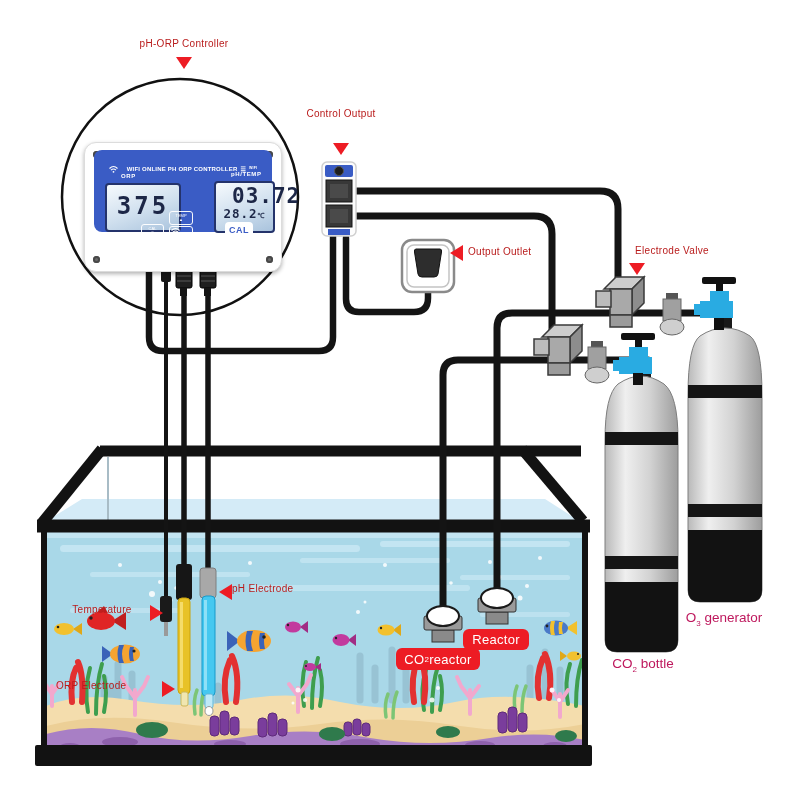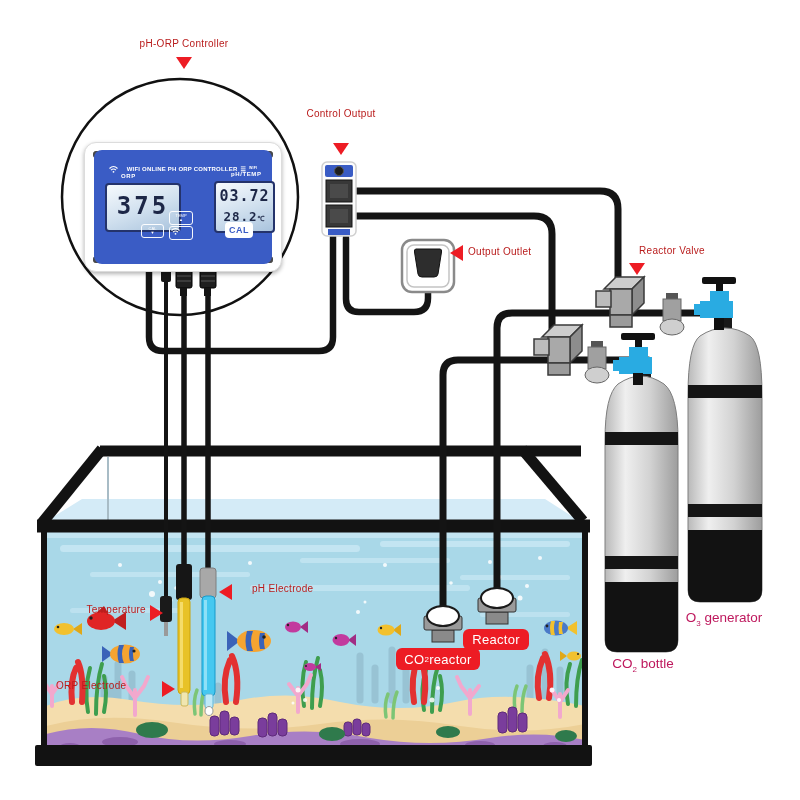--- a/index.html
+++ b/index.html
@@ -2,49 +2,49 @@
 <html><head>
 <meta charset="utf-8">
 <style>
   html,body{margin:0;padding:0;background:#fff;}
   body{width:800px;height:800px;position:relative;overflow:hidden;
        font-family:"Liberation Sans",sans-serif;}
   svg{position:absolute;left:0;top:0;}
   
   .lbl{position:absolute;color:#b91c1c;font-size:10px;letter-spacing:.3px;white-space:nowrap;}
   .lbl.center{text-align:center;}
-  .lbl.right{text-align:right;}
+  .lbl.right{text-align:center;}
   .tri{position:absolute;width:0;height:0;}
   .tri.down{border-left:8px solid transparent;border-right:8px solid transparent;border-top:12px solid #ed1c24;}
   .tri.left{border-top:8px solid transparent;border-bottom:8px solid transparent;border-right:13px solid #ed1c24;}
   .tri.rightp{border-top:8px solid transparent;border-bottom:8px solid transparent;border-left:13px solid #ed1c24;}
   .pill{position:absolute;background:#ed1c24;color:#fff;border-radius:6px;
         display:flex;align-items:center;justify-content:center;font-size:13px;letter-spacing:.3px;}
   .pill sub{font-size:8px;}
   .botlbl{position:absolute;color:#be185d;font-size:13.5px;text-align:center;white-space:nowrap;}
   .botlbl sub{font-size:8px;}
   
   .device{position:absolute;left:84px;top:142px;width:196px;height:128px;background:#fff;
           border:1px solid #dcdcdc;border-radius:12px;box-shadow:0 2px 4px rgba(0,0,0,.3);}
   .screw{position:absolute;width:7px;height:7px;border-radius:50%;background:#6a6a6a;
          box-shadow:inset 0 0 0 2px #484848;}
-  .panel{position:absolute;left:9px;top:7px;width:178px;height:114px;background:#3a5cc5;border-radius:8px;}
+  .panel{position:absolute;left:9px;top:7px;width:178px;height:82px;background:#3a5cc5;border-radius:8px;}
   .dev-header{position:absolute;left:14px;top:15px;width:168px;display:flex;gap:3px;align-items:center;justify-content:center;
               color:#fff;font-size:6px;font-weight:bold;letter-spacing:.2px;white-space:nowrap;}
   .menu-glyph{font-size:6px;}
   .wifi-stack{display:flex;flex-direction:column;align-items:center;line-height:1;}
   .wifi-stack .wtxt{font-size:3.5px;letter-spacing:.2px;}
   .lcd-lab{position:absolute;color:#fff;font-size:6px;letter-spacing:.6px;font-weight:bold;}
   .lcd{position:absolute;background:linear-gradient(160deg,#f6fafd 0%,#cfdfee 55%,#a9c3dd 100%);
        border:2px solid #24336b;border-radius:4px;color:#1d2747;
        font-family:"DejaVu Sans Mono",monospace;font-weight:bold;}
   .lcd1{left:20px;top:40px;width:72px;height:45px;font-size:24px;line-height:43px;text-align:center;letter-spacing:3px;}
   .lcd2{left:129px;top:38px;width:57px;height:48px;text-align:center;}
-  .lcd2 .l1{font-size:15px;line-height:22px;letter-spacing:1px;margin-top:2px;}
-  .lcd2 .l2{font-size:12.5px;line-height:20px;letter-spacing:1px;}
+  .lcd2 .l1{font-size:21px;line-height:22px;letter-spacing:1px;margin-top:2px;padding-left:16px;}
+  .lcd2 .l2{font-size:12.5px;line-height:13px;letter-spacing:1px;}
   .lcd2 .unit{font-size:7px;}
   .mini-btn{position:absolute;border:1px solid rgba(255,255,255,.95);border-radius:3px;color:#fff;
             display:flex;flex-direction:column;align-items:center;justify-content:center;line-height:1.1;}
   .mini-btn span{font-size:4px;}
   .btn-cal-r{position:absolute;left:140px;top:79px;width:28px;height:16px;background:#fff;border-radius:4px;
              color:#3a5cc5;font-weight:bold;font-size:9px;text-align:center;line-height:16px;letter-spacing:.5px;}
 </style>
 </head>
 <body>
 
@@ -422,28 +422,28 @@
 
 <div class="lbl center" style="left:116px;top:38px;width:136px">pH-ORP Controller</div>
 <div class="tri down" style="left:176px;top:57px"></div>
 
 <div class="lbl center" style="left:286px;top:108px;width:110px">Control Output</div>
 <div class="tri down" style="left:333px;top:143px"></div>
 
 <div class="tri left" style="left:450px;top:245px"></div>
 <div class="lbl" style="left:468px;top:246px">Output Outlet</div>
 
-<div class="lbl center" style="left:612px;top:245px;width:120px">Reactor Valve</div>
+<div class="lbl center" style="left:612px;top:245px;width:120px">Electrode Valve</div>
 <div class="tri down" style="left:629px;top:263px"></div>
 
 <div class="lbl right" style="left:58px;top:604px;width:88px">Temperature</div>
 <div class="tri rightp" style="left:150px;top:605px"></div>
 
 <div class="tri left" style="left:219px;top:584px"></div>
-<div class="lbl" style="left:252px;top:583px">pH Electrode</div>
+<div class="lbl" style="left:232px;top:583px">pH Electrode</div>
 
 <div class="lbl" style="left:56px;top:680px">ORP Electrode</div>
 <div class="tri rightp" style="left:162px;top:681px"></div>
 
 <div class="pill" style="left:396px;top:648px;width:84px;height:22px">
   <span>CO</span>
     <sub>2</sub>
     <span> reactor</span>
 </div>
 <div class="pill" style="left:463px;top:629px;width:66px;height:21px">Reactor</div>

